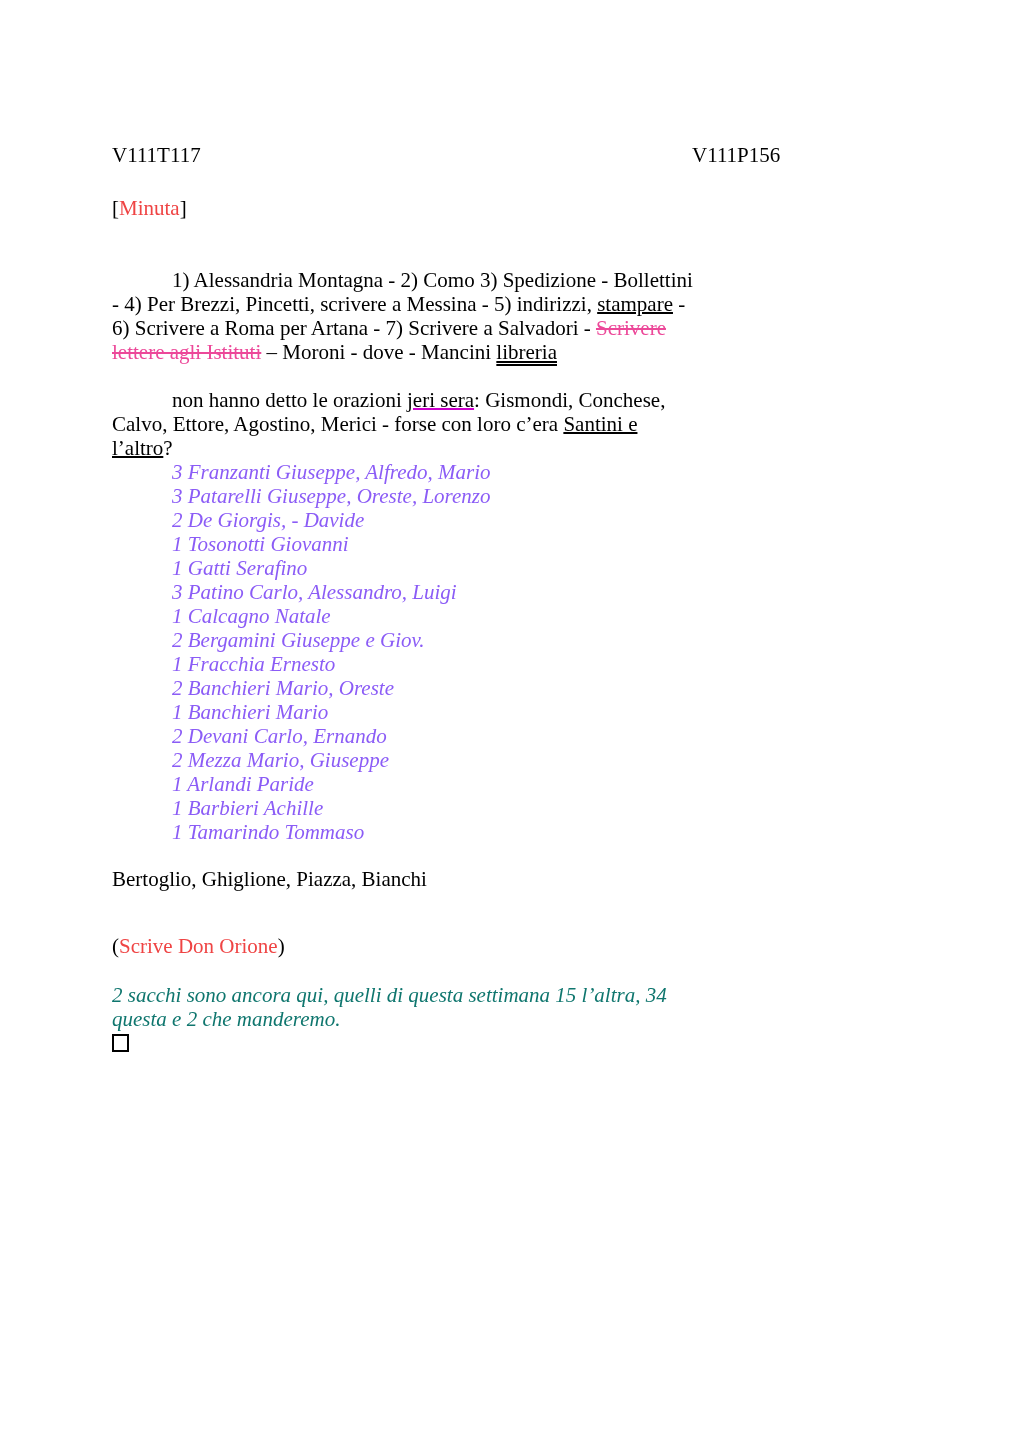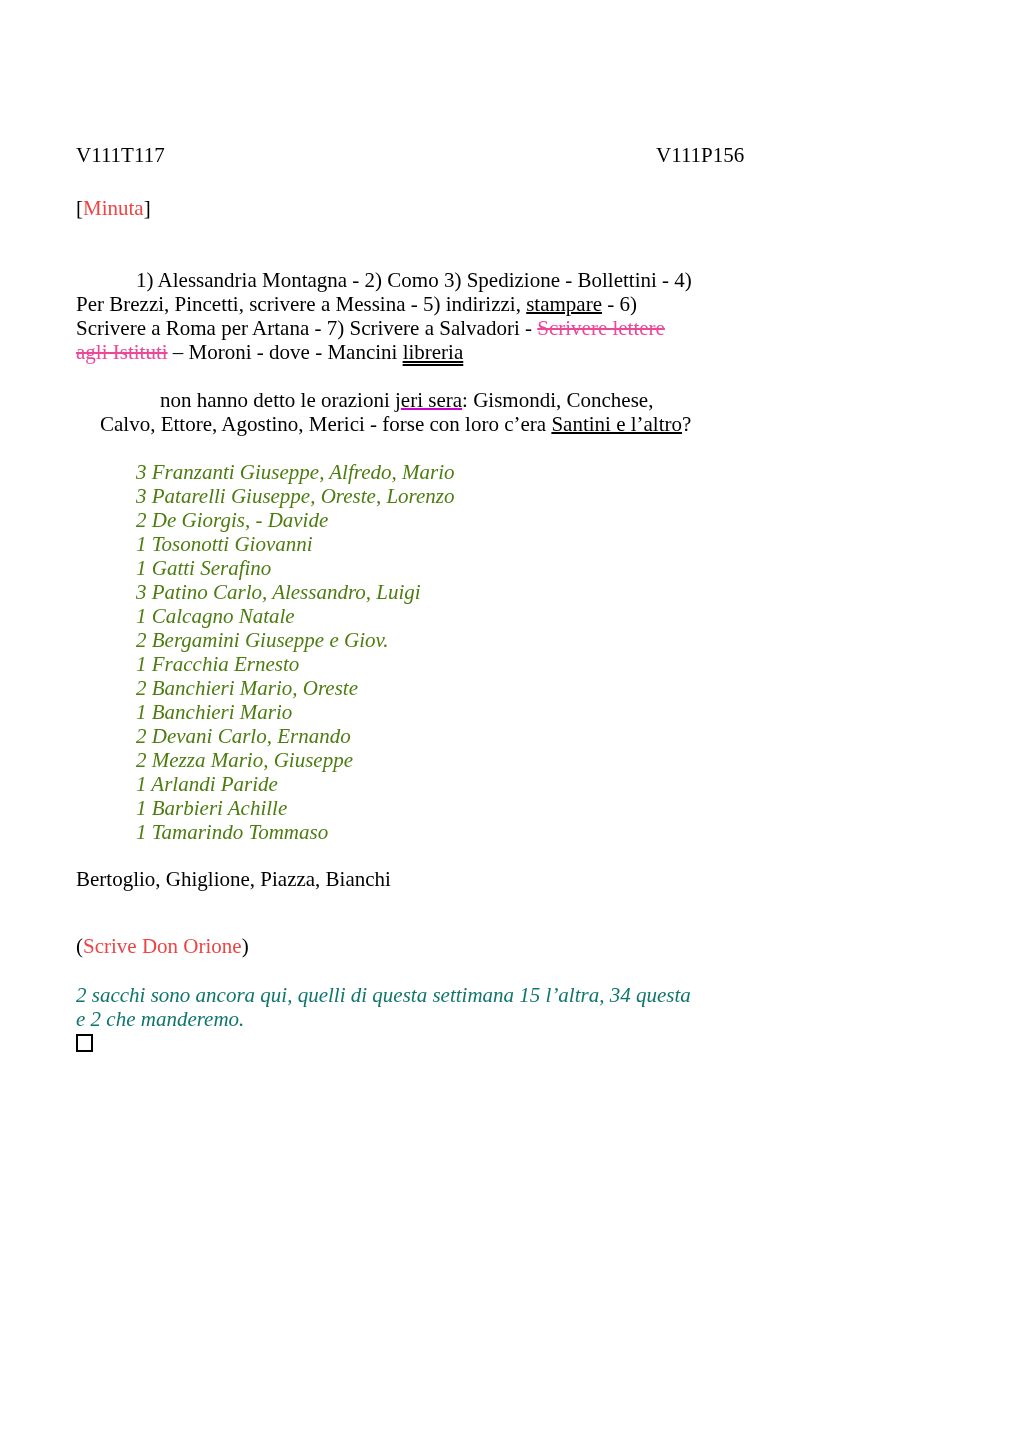--- a/index.html
+++ b/index.html
@@ -14,62 +14,60 @@
     font-family: "Liberation Serif", serif;
     font-size: 21px;
     line-height: 24px;
     color: #000000;
   }
   .page {
     position: relative;
     box-sizing: border-box;
     width: 828px;
     height: 1450px;
-    padding: 143px 128px 0 76px;
+    padding: 143px 128px 0 112px;
   }
   .header-row {
     position: relative;
     height: 24px;
   }
   .header-code-right {
     position: absolute;
     left: 580px;
     top: 0;
   }
   .minuta-row { margin-top: 29px; }
   .blue { color: #ef4444; }
   .para { margin: 0; }
   .para-tasks {
     margin-top: 48px;
     text-indent: 60px;
   }
   .para-orazioni {
     margin-top: 24px;
     text-indent: 60px;
-    margin-left: 24px;
   }
   .u { text-decoration: underline; text-decoration-thickness: 1.5px; }
   .u-double {
     text-decoration: underline;
     text-decoration-style: double;
   }
   .u-magenta {
     text-decoration: underline;
     text-decoration-color: #cc00cc;
     text-decoration-thickness: 2px;
   }
   .strike-red {
     color: #ec4899;
     text-decoration: line-through;
     text-decoration-thickness: 1.5px;
   }
   .name-list {
-    margin-top: 24px;
     margin-left: 60px;
-    color: #4d7c0f;
+    color: #8b5cf6;
     font-style: italic;
   }
   .name-list .list-item { height: 24px; }
   .note-row { margin: 0; }
   .note-orione { margin-top: 43px; }
   .note-names { margin-top: 23px; }
   .note-lighenza { margin-top: 23px; }
   .closing-note {
     margin-top: 25px;
     max-width: 690px;

